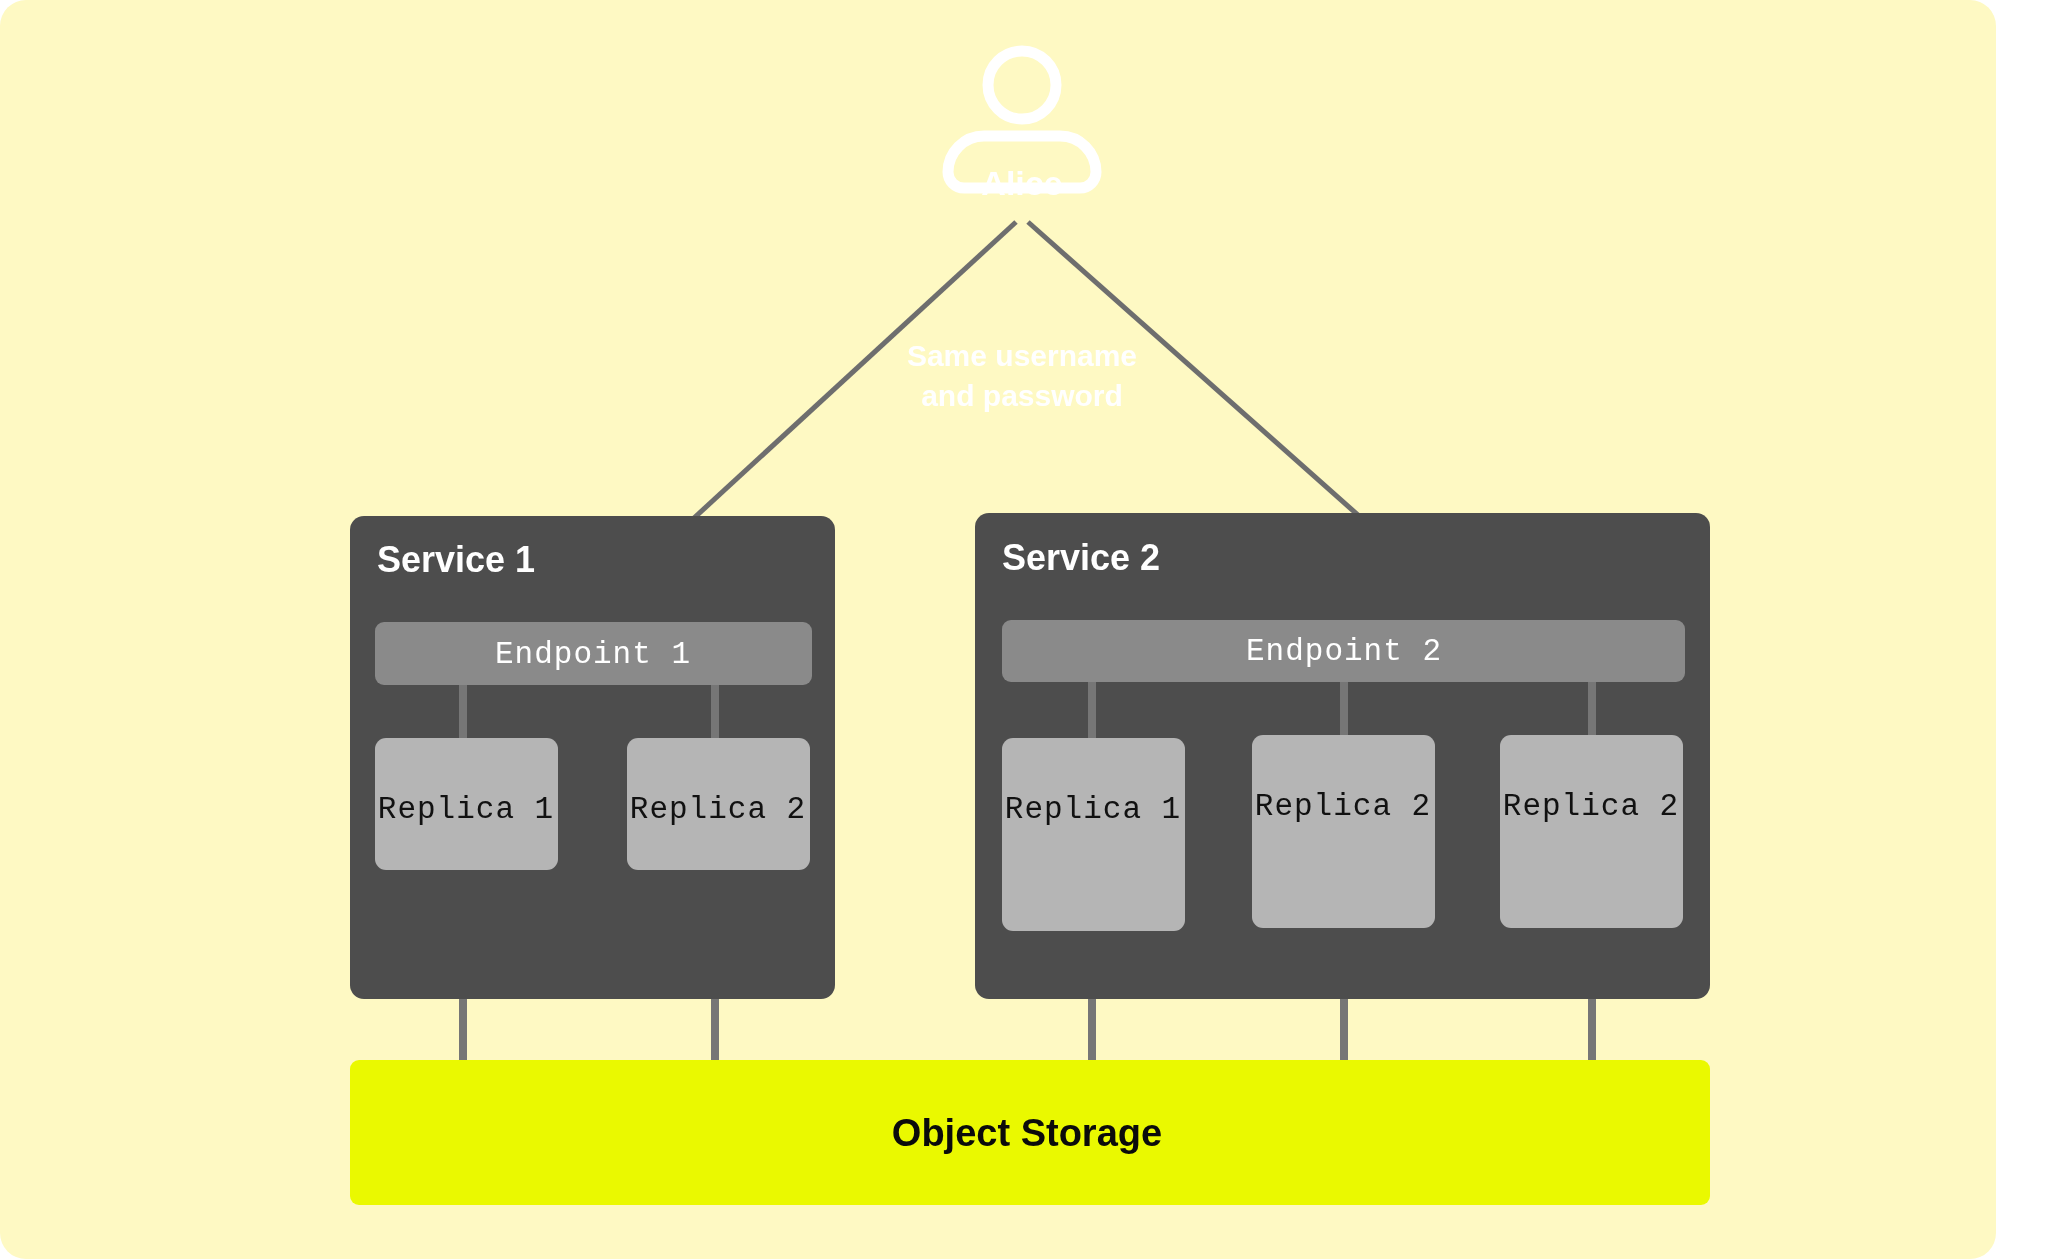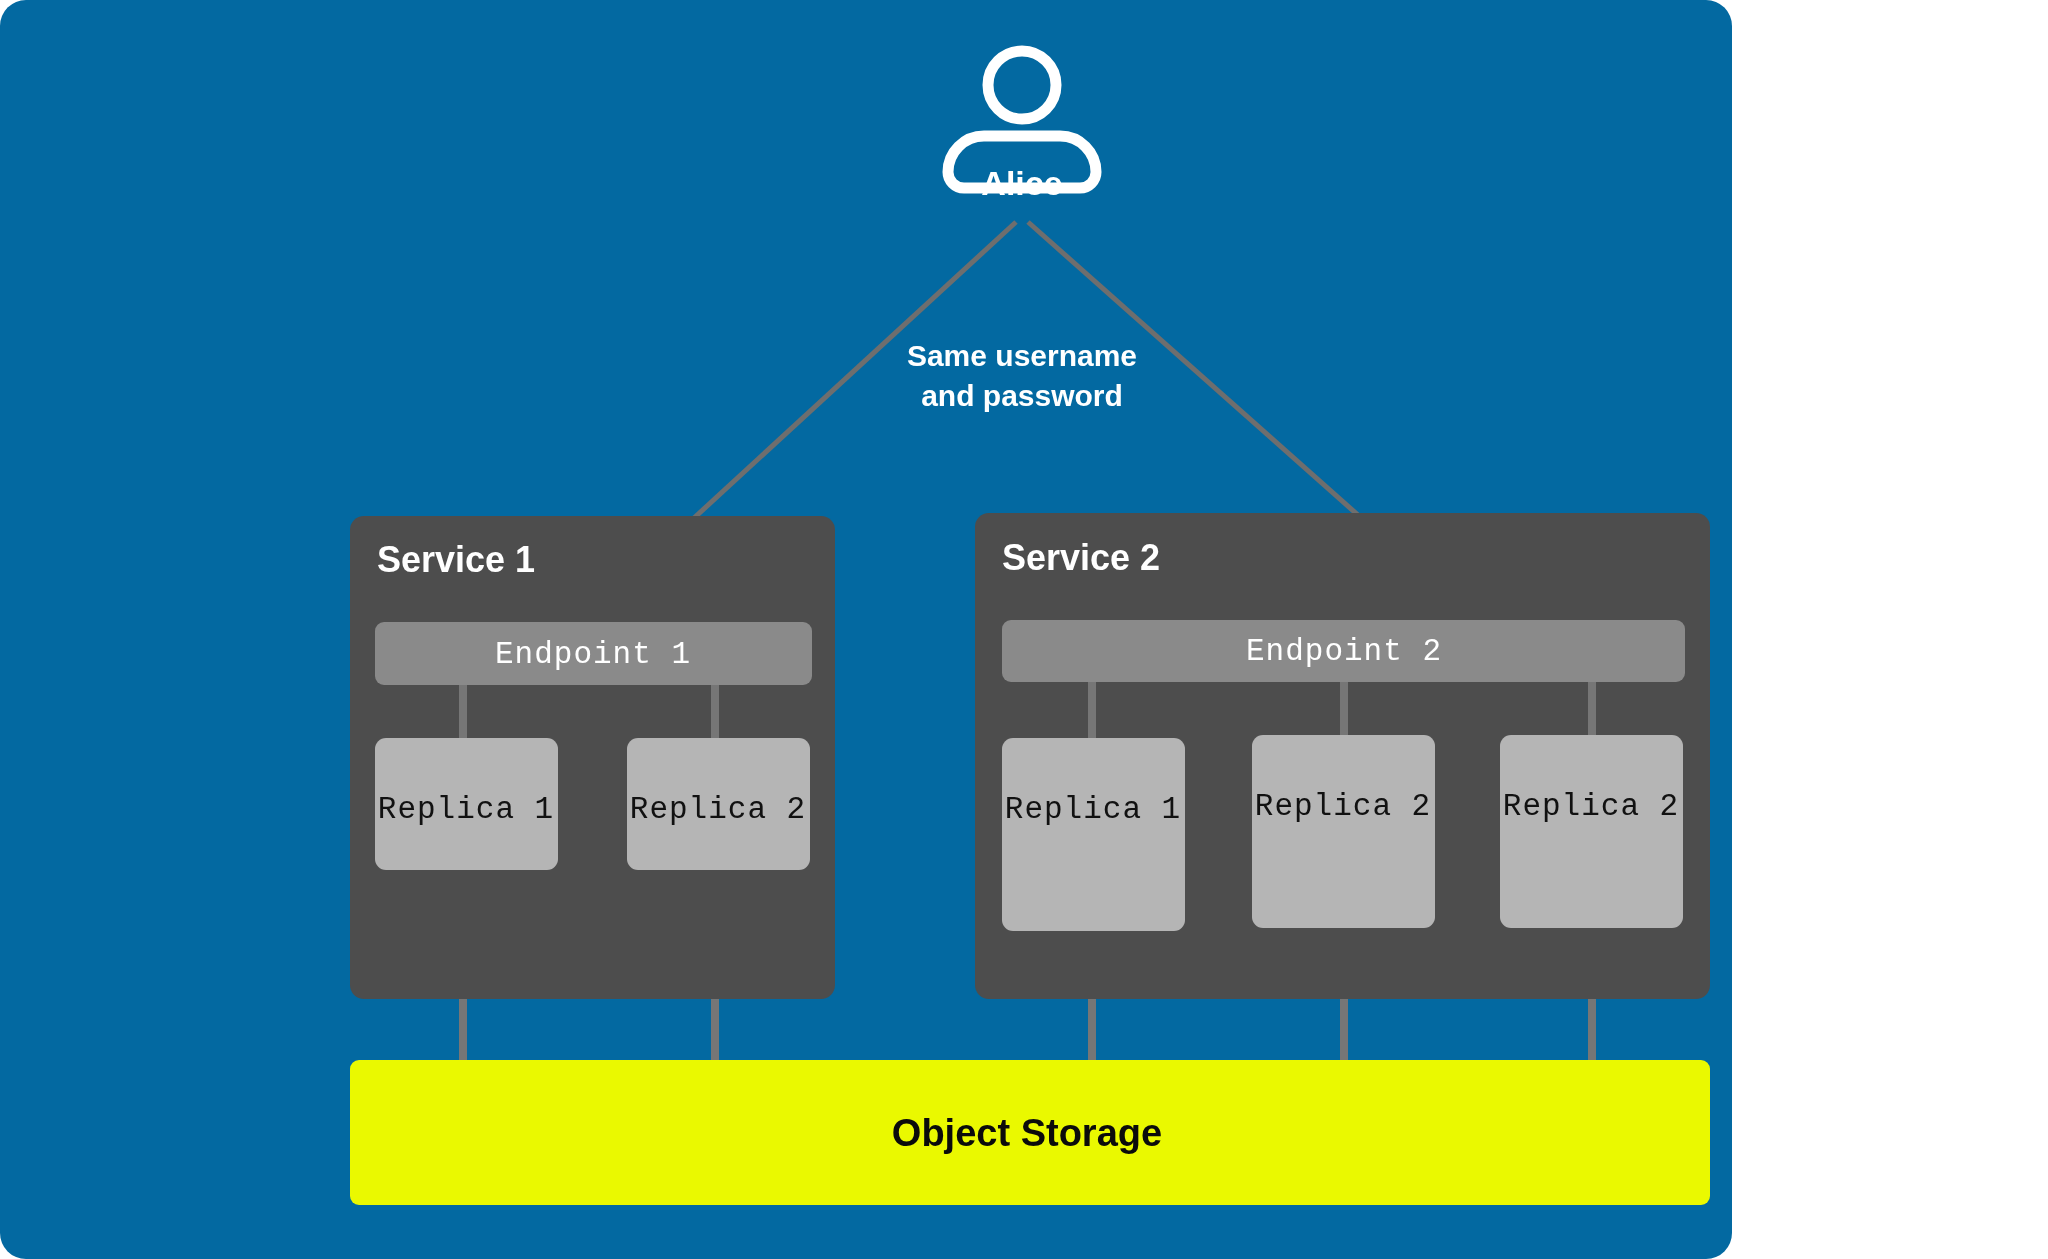--- a/index.html
+++ b/index.html
@@ -8,23 +8,23 @@
     background: #ffffff;
   }
   body {
     width: 2048px;
     height: 1259px;
     overflow: hidden;
     font-family: "Liberation Sans", sans-serif;
   }
   #canvas {
     position: relative;
-    width: 1732px;
+    width: 1996px;
     height: 1259px;
-    background: #0369a1;
+    background: #fef9c3;
     border-radius: 26px;
     overflow: hidden;
   }
   #diagram {
     position: absolute;
     inset: 0;
     width: 2048px;
     height: 1259px;
     display: block;
   }

